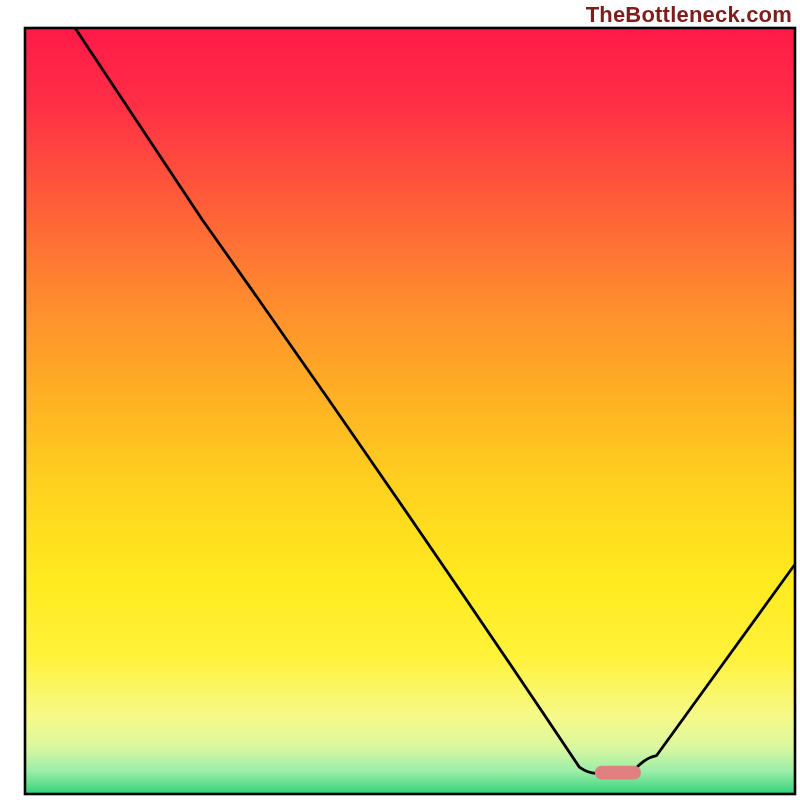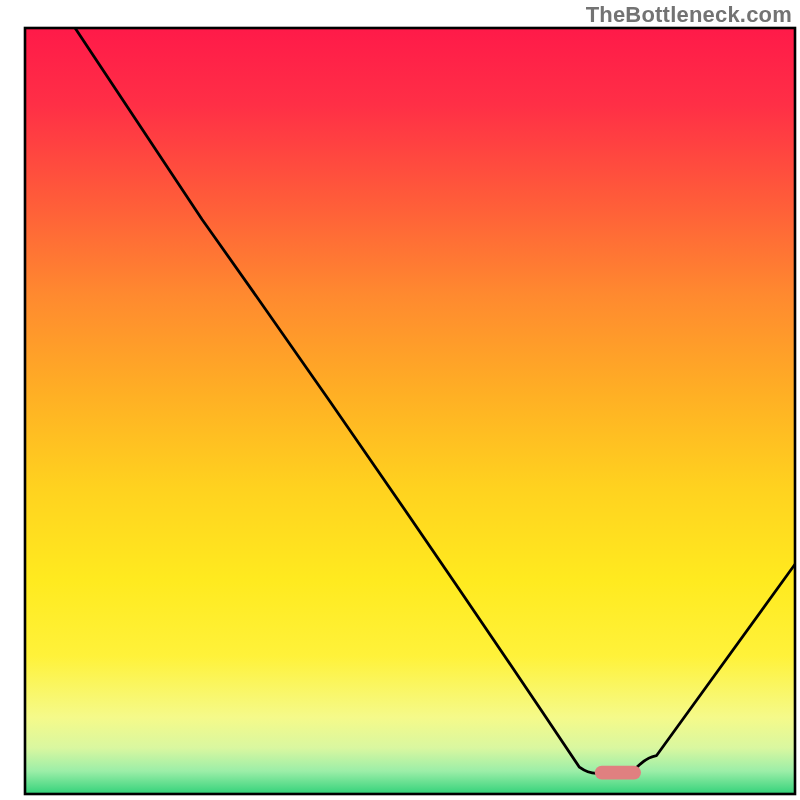--- a/index.html
+++ b/index.html
@@ -15,21 +15,21 @@
     position: relative;
     width: 800px;
     height: 800px;
   }
   .watermark {
     position: absolute;
     top: 2px;
     right: 8px;
     font-size: 22px;
     font-weight: 600;
-    color: #737373;
+    color: #7f1d1d;
     letter-spacing: 0.2px;
     z-index: 5;
   }
   svg.chart-canvas {
     position: absolute;
     left: 0;
     top: 0;
   }
 </style>
 </head>

